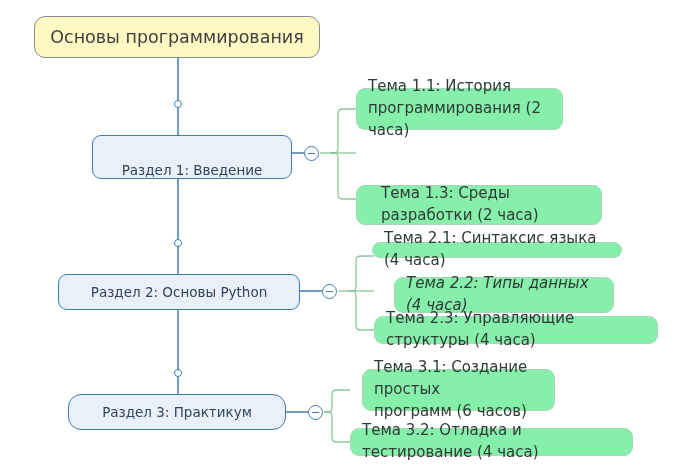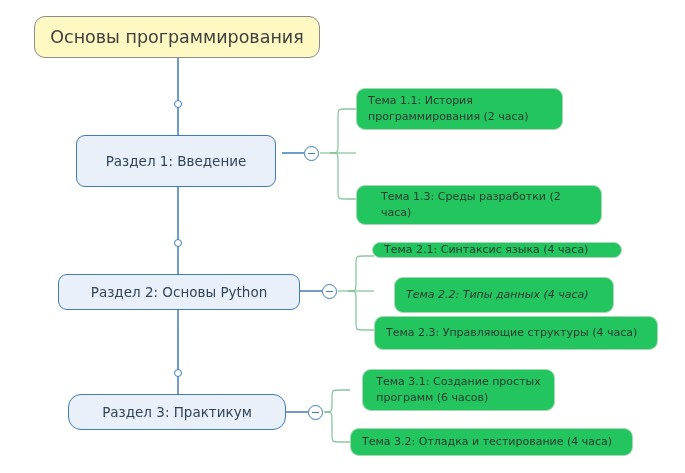--- a/index.html
+++ b/index.html
@@ -46,24 +46,24 @@
   }
   .node-section {
     background: #e9f0fa;
     border: 1.4px solid #3f7cb6;
     color: #30455c;
     font-size: 13.5px;
     justify-content: center;
     padding: 0 12px;
   }
   .node-topic {
-    background: #22c55e;
+    background: #86efac;
     border: 1.1px solid #a9d6b6;
     color: #2e3b33;
-    font-size: 11px;
+    font-size: 15px;
     justify-content: flex-start;
     padding: 0 11px;
     line-height: 1.45;
   }
   .toggle {
     position: absolute;
     width: 15px;
     height: 15px;
     box-sizing: border-box;
     border: 1.3px solid #3f7cb6;
@@ -124,21 +124,21 @@
   </svg>
 
   <div class="trunk-dot" style="left:174px; top:100px;"></div>
   <div class="trunk-dot" style="left:174px; top:239px;"></div>
   <div class="trunk-dot" style="left:174px; top:369px;"></div>
 
   <div class="node node-root" style="left:34px; top:16px; width:286px; height:42px;">
     <span>Основы программирования</span>
   </div>
 
-  <div class="node node-section" style="left:76px; top:135px; width:200px; height:52px;">
+  <div class="node node-section" style="left:92px; top:135px; width:200px; height:44px;align-items:flex-end;">
     <span>Раздел 1: Введение</span>
   </div>
   <div class="toggle" style="left:304px; top:146px;">
     <span class="bar"></span>
   </div>
 
   <div class="node node-topic" style="left:356px; top:88px; width:207px; height:42px;">
     <span>Тема 1.1: История
 программирования (2 часа)</span>
   </div>
@@ -152,21 +152,21 @@
   <div class="toggle" style="left:322px; top:284px;">
     <span class="bar"></span>
   </div>
 
   <div class="node node-topic" style="left:372px; top:242px; width:250px; height:16px;">
     <span>Тема 2.1: Синтаксис языка (4 часа)</span>
   </div>
   <div class="node node-topic" style="left:394px; top:277px; width:220px; height:36px;font-style:italic;">
     <span>Тема 2.2: Типы данных (4 часа)</span>
   </div>
-  <div class="node node-topic" style="left:374px; top:316px; width:284px; height:34px;">
+  <div class="node node-topic" style="left:374px; top:316px; width:284px; height:28px;">
     <span>Тема 2.3: Управляющие структуры (4 часа)</span>
   </div>
 
   <div class="node node-section" style="left:68px; top:394px; width:218px; height:36px;border-radius:13px;">
     <span>Раздел 3: Практикум</span>
   </div>
   <div class="toggle" style="left:308px; top:405px;">
     <span class="bar"></span>
   </div>
 

